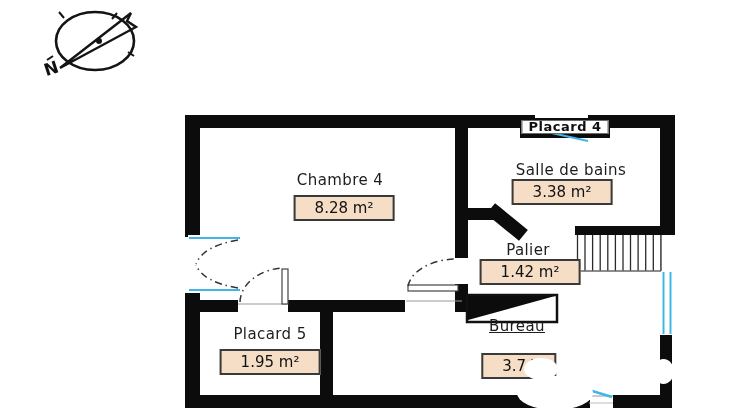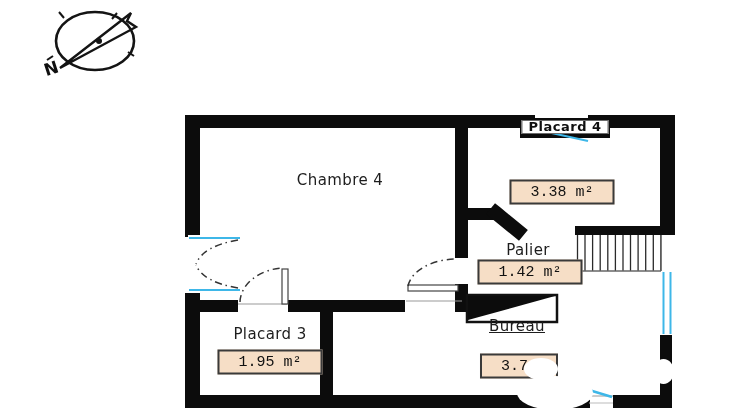--- a/index.html
+++ b/index.html
@@ -3,21 +3,21 @@
 <meta charset="utf-8">
 <style>
   html,body{margin:0;padding:0;background:#ffffff;}
   #canvas{position:relative;width:750px;height:420px;background:#ffffff;overflow:hidden;
           font-family:"DejaVu Sans","Liberation Sans",sans-serif;}
   #plan-svg{position:absolute;left:0;top:0;z-index:1;}
   .room-name{position:absolute;transform:translate(-50%,-50%);z-index:2;
              color:#1d1d1d;font-size:15px;letter-spacing:.4px;white-space:nowrap;}
   .area-badge{position:absolute;transform:translate(-50%,-50%);z-index:2;
               background:#f6dec6;border:2px solid #3a3a3a;color:#111;
-              font-size:15px;padding:2px 19px;white-space:nowrap;font-family:Liberation Mono, monospace;}
+              font-size:15px;padding:2px 19px;white-space:nowrap;}
   .closet-tag{position:absolute;transform:translate(-50%,-50%);z-index:2;
               background:#ffffff;border:1px solid #6b6b6b;color:#101010;
               font-size:13px;font-weight:bold;letter-spacing:.5px;padding:0 6px;line-height:12px;
               white-space:nowrap;}
   .blob{position:absolute;background:#ffffff;border-radius:50%;z-index:3;}
 </style>
 </head>
 <body>
 
 <div id="canvas">
@@ -110,27 +110,29 @@
     </g>
 
     <g>
       <line x1="589" y1="396" x2="613" y2="396" stroke="#999" stroke-width="1"></line>
       <line x1="589" y1="403" x2="613" y2="403" stroke="#bbb" stroke-width="1"></line>
       <line x1="566" y1="383" x2="612" y2="397" stroke="#3eb7e8" stroke-width="2.4"></line>
     </g>
   </svg>
 
   <div class="room-name" style="left:340px;top:180px;">Chambre 4</div>
+  <div class="area-badge" style="left:344px;top:208px;">8.28 m²</div>
 
+  <div class="room-name" style="left:571px;top:170px;">Salle de bains</div>
   <div class="area-badge" style="left:562px;top:192px;">3.38 m²</div>
 
   <div class="room-name" style="left:528px;top:250px;">Palier</div>
   <div class="area-badge" style="left:530px;top:272px;">1.42 m²</div>
 
-  <div class="room-name" style="left:270px;top:334px;">Placard 3</div>
+  <div class="room-name" style="left:270px;top:334px;">Placard 5</div>
   <div class="area-badge" style="left:270px;top:362px;">1.95 m²</div>
 
   <div class="room-name" style="left:517px;top:326px;text-decoration:underline;">Bureau</div>
   <div class="area-badge" style="left:519px;top:366px;">3.74</div>
 
   <div class="closet-tag" style="left:565px;top:127px;">Placard 4</div>
 
   <div class="blob" style="left:517px;top:376px;width:76px;height:34px;"></div>
   <div class="blob" style="left:524px;top:358px;width:34px;height:22px;"></div>
   <div class="blob" style="left:653px;top:359px;width:21px;height:25px;"></div>

